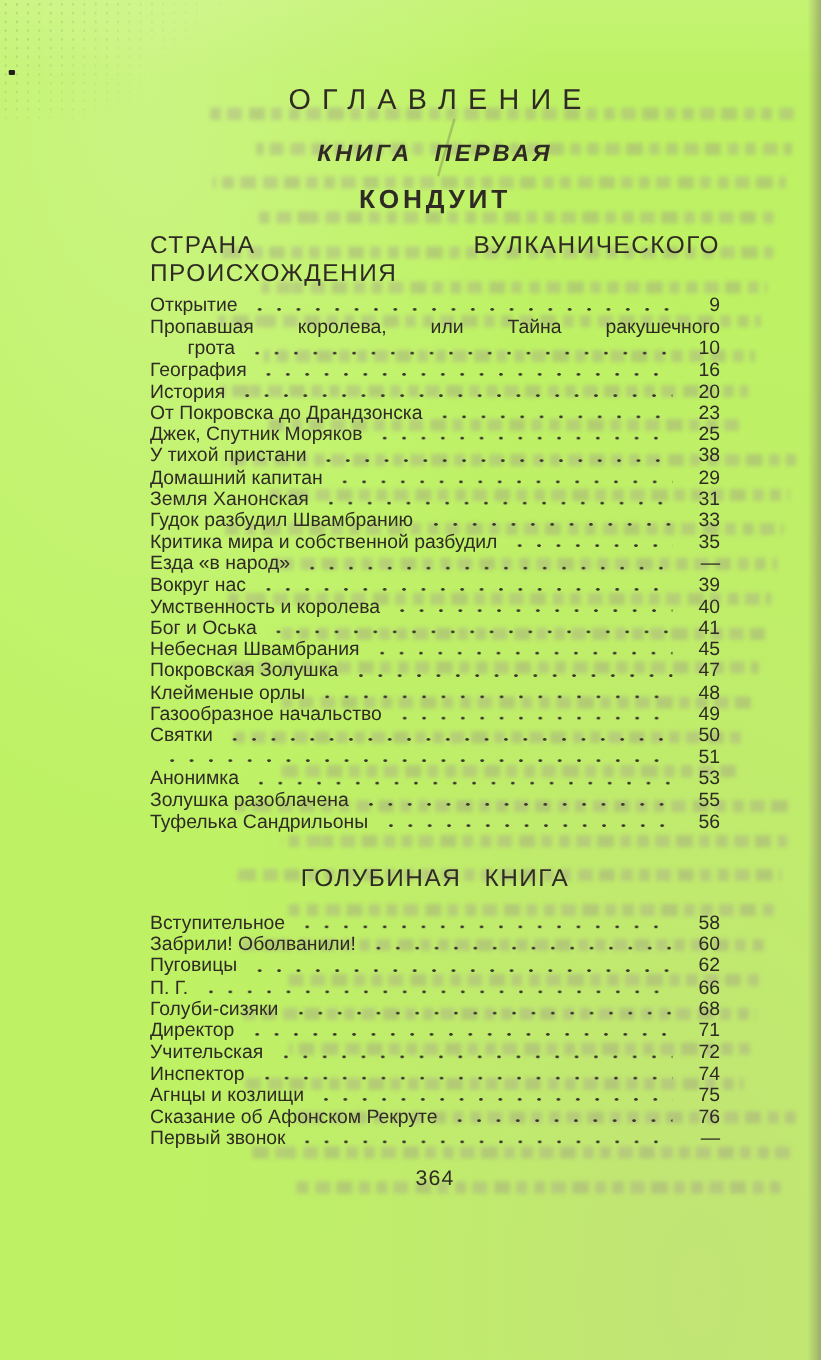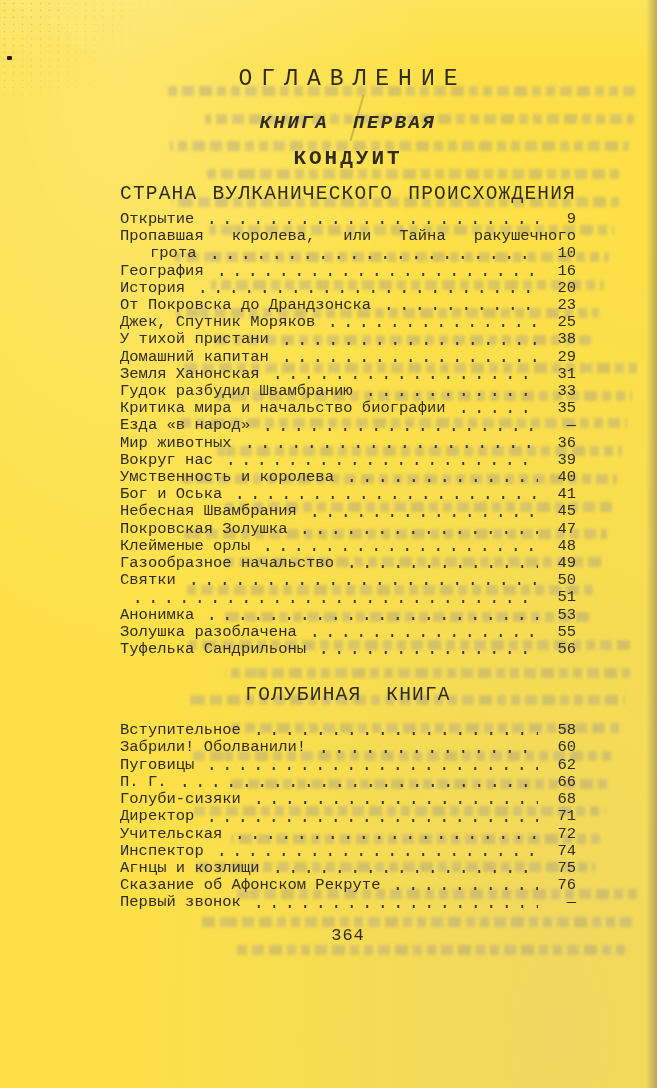--- a/index.html
+++ b/index.html
@@ -1,21 +1,21 @@
 <!DOCTYPE html>
 <html><head>
 <meta charset="utf-8">
 <style>
   html,body { margin:0; padding:0; }
   body { width:657px; height:1088px; }
 
   .page {
     position:relative; width:657px; height:1088px; overflow:hidden;
-    background:#fde047;
-    font-family:Liberation Mono, monospace;
+    background:#bef264;
+    font-family:Liberation Sans, sans-serif;
     color:#2f2b24;
   }
   .page::before { 
     content:''; position:absolute; inset:0; pointer-events:none;
     background:
       radial-gradient(ellipse at 18% 6%, rgba(255,255,255,.20), transparent 42%),
       radial-gradient(ellipse at 85% 95%, rgba(203,193,162,.28), transparent 55%),
       linear-gradient(180deg, rgba(255,255,255,.10), transparent 6%);
   }
   .page-edge {
@@ -175,33 +175,28 @@
             <span class="entry-title">Земля Ханонская</span>
             <span class="dots"></span>
             <span class="entry-page">31</span>
           </div>
           <div class="toc-entry entry-row">
             <span class="entry-title">Гудок разбудил Швамбранию</span>
             <span class="dots"></span>
             <span class="entry-page">33</span>
           </div>
           <div class="toc-entry entry-row">
-            <span class="entry-title">Критика мира и начальство биографии</span>
+            <span class="entry-title">Критика мира и собственной разбудил</span>
             <span class="dots"></span>
             <span class="entry-page">35</span>
           </div>
           <div class="toc-entry entry-row">
             <span class="entry-title">Езда «в народ»</span>
             <span class="dots"></span>
             <span class="entry-page">—</span>
-          </div>
-          <div class="toc-entry entry-row">
-            <span class="entry-title">Мир животных</span>
-            <span class="dots"></span>
-            <span class="entry-page">36</span>
           </div>
           <div class="toc-entry entry-row">
             <span class="entry-title">Вокруг нас</span>
             <span class="dots"></span>
             <span class="entry-page">39</span>
           </div>
           <div class="toc-entry entry-row">
             <span class="entry-title">Умственность и королева</span>
             <span class="dots"></span>
             <span class="entry-page">40</span>

